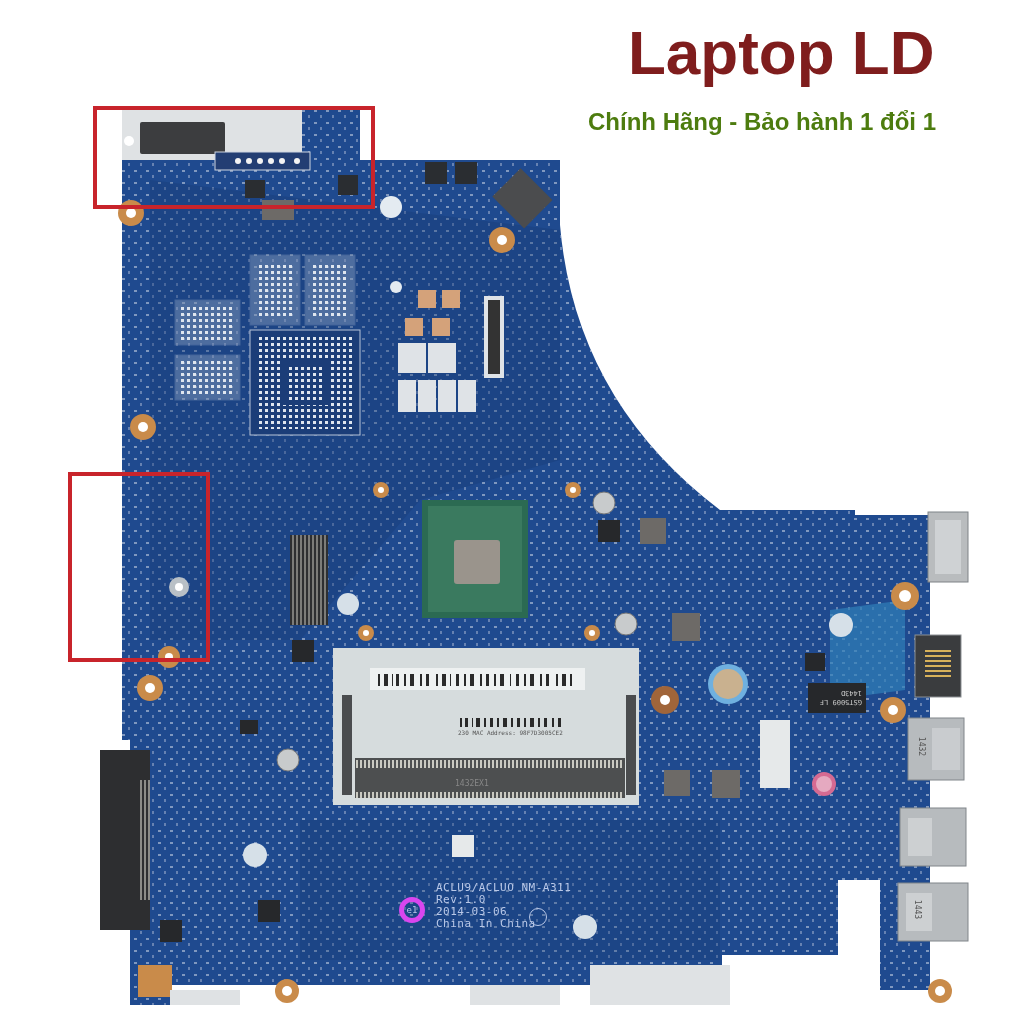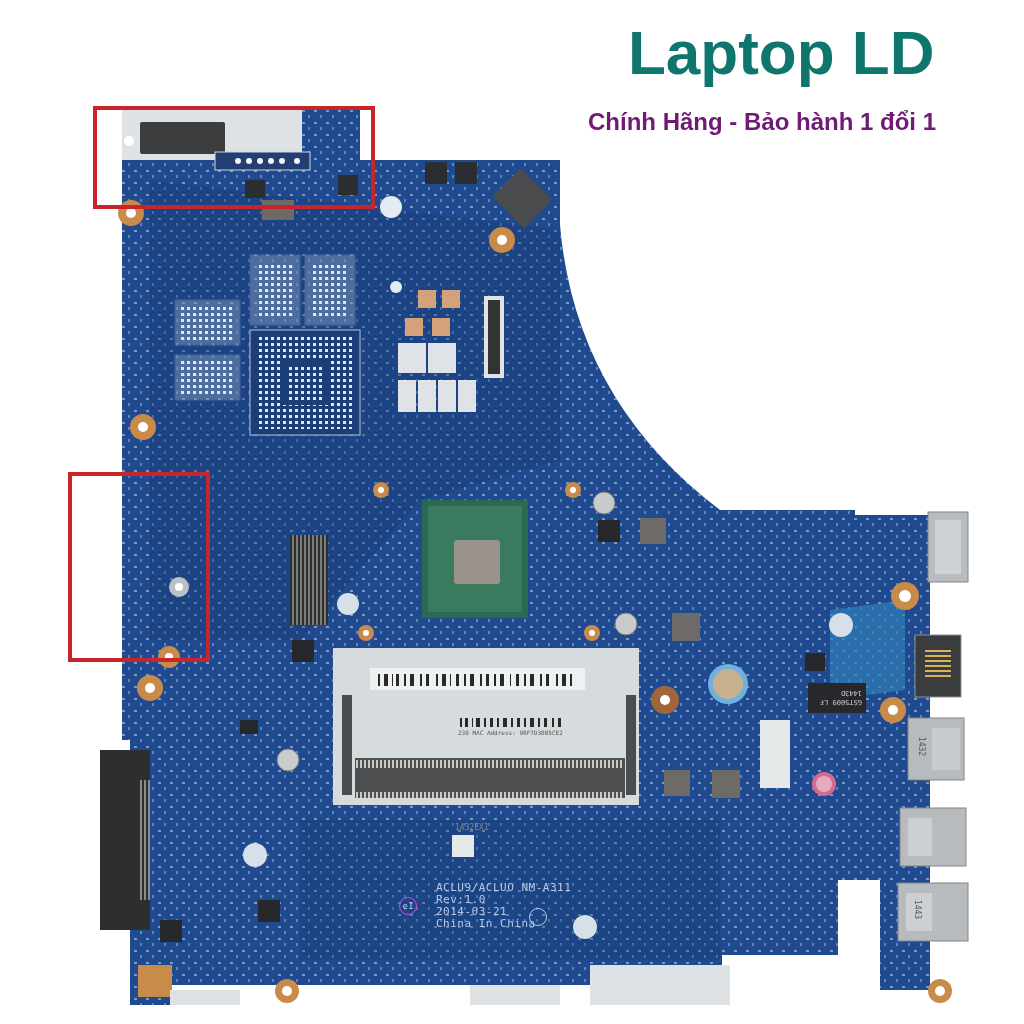--- a/index.html
+++ b/index.html
@@ -1,19 +1,19 @@
 <!DOCTYPE html>
 <html><head>
 <meta charset="utf-8">
 <style>
   html, body { margin: 0; padding: 0; }
   body { width: 1024px; height: 1024px; background: #ffffff; position: relative; overflow: hidden; font-family: "Liberation Sans", sans-serif; }
   .abs { position: absolute; }
-  .brand-title { position: absolute; left: 628px; top: 22px; font-size: 62px; font-weight: 700; color: #0f766e; letter-spacing: 0px; line-height: 1; }
-  .brand-sub { position: absolute; left: 588px; top: 110px; font-size: 24px; font-weight: 700; color: #701a75; line-height: 1; }
+  .brand-title { position: absolute; left: 628px; top: 22px; font-size: 62px; font-weight: 700; color: #7f1d1d; letter-spacing: 0px; line-height: 1; }
+  .brand-sub { position: absolute; left: 588px; top: 110px; font-size: 24px; font-weight: 700; color: #4d7c0f; line-height: 1; }
   .board { position: absolute; left: 0; top: 0; width: 1024px; height: 1024px; }
   .silk { position: absolute; font-family: "DejaVu Sans Mono", monospace; color: #b9c8e8; font-size: 11px; line-height: 12px; letter-spacing: 0.5px; }
   .hl-box { position: absolute; border: 4px solid #c8242b; box-sizing: border-box; }
   .label-text { position: absolute; font-family: "DejaVu Sans Mono", monospace; font-size: 9px; color: #222; }
 </style>
 </head>
 <body>
 
 <svg class="board" viewBox="0 0 1024 1024" width="1024" height="1024">
   <defs>
@@ -248,28 +248,28 @@
   <rect x="898" y="883" width="70" height="58" fill="#b7bbbe" stroke="#80858a"></rect>
   <rect x="906" y="893" width="26" height="38" fill="#cdd0d2"></rect>
 </svg>
 
 <div class="hl-box" style="left:93px; top:106px; width:282px; height:103px;"></div>
 <div class="hl-box" style="left:68px; top:472px; width:142px; height:190px;"></div>
 
 <div class="silk" style="left:436px; top:882px;">
   <div>ACLU9/ACLUO NM-A311</div>
   <div>Rev:1.0</div>
-  <div>2014-03-21</div>
+  <div>2014-03-06</div>
   <div>China In China</div>
 </div>
-<div class="abs" style="left:399px; top:897px; width:16px; height:16px; border:1px solid #d946ef; border-radius:50%; color:#b9c8e8; font-size:9px; text-align:center; line-height:16px; font-family:'DejaVu Sans Mono', monospace;">e1</div>
+<div class="abs" style="left:399px; top:897px; width:16px; height:16px; border:5px solid #d946ef; border-radius:50%; color:#b9c8e8; font-size:9px; text-align:center; line-height:16px; font-family:'DejaVu Sans Mono', monospace;">e1</div>
 <div class="abs" style="left:529px; top:908px; width:16px; height:16px; border:1px solid #b9c8e8; border-radius:50%;"></div>
 
 <div class="label-text" style="left:458px; top:729px; font-size:6px; color:#555;">230 MAC Address: 98F7D3005CE2</div>
-<div class="label-text" style="left:455px; top:779px; font-size:8px; color:#888;margin-top:44px;">1432EX1</div>
+<div class="label-text" style="left:455px; top:779px; font-size:8px; color:#888;">1432EX1</div>
 
 <div class="label-text" style="left:812px; top:688px; width:50px; font-size:7px; color:#ccc; line-height:9px; transform:rotate(180deg);">GST5009 LF 1443D</div>
 
 <div class="label-text" style="left:912px; top:742px; font-size:8px; color:#555; transform:rotate(90deg);">1432</div>
 <div class="label-text" style="left:908px; top:905px; font-size:8px; color:#555; transform:rotate(90deg);">1443</div>
 
 <div class="brand-title">Laptop LD</div>
 <div class="brand-sub">Chính Hãng - Bảo hành 1 đổi 1</div>
 
 </body></html>

